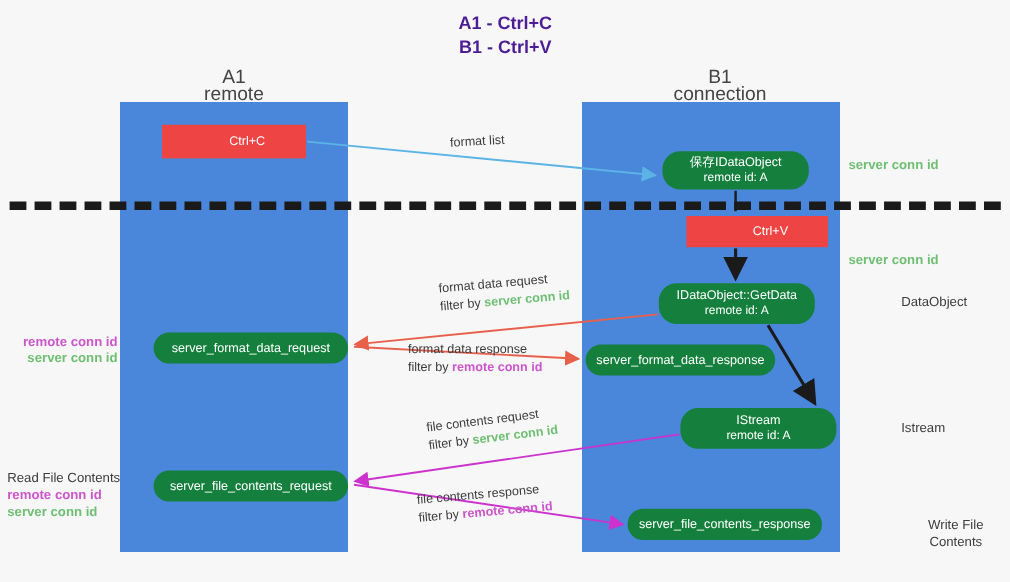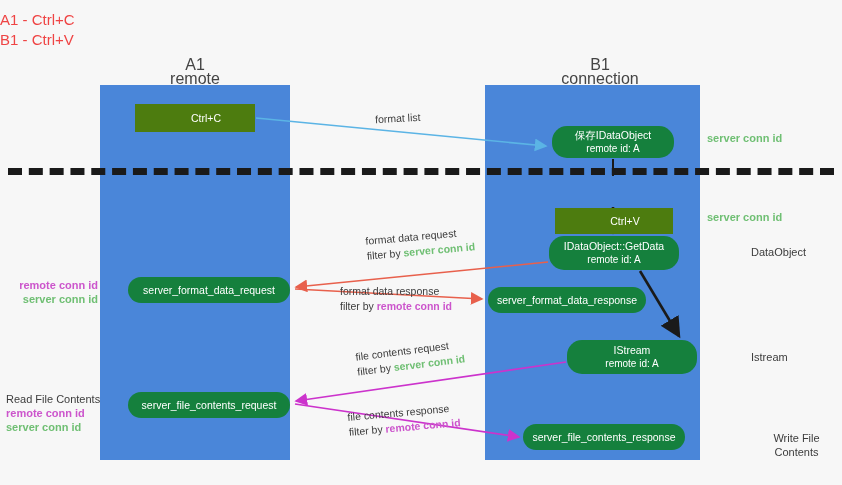--- a/index.html
+++ b/index.html
@@ -8,22 +8,22 @@
     background:#f7f7f7;
     font-family:"Liberation Sans","DejaVu Sans",sans-serif;
     position:relative;overflow:hidden;
     color:#404040;
   }
   #stage{position:absolute;left:0;top:0;width:842px;height:485px;}
   .abs{position:absolute;}
 
   
   #title{
-    left:0;top:10px;width:842px;text-align:left;
-    font-size:15px;line-height:20px;color:#ef4444;
+    left:0;top:10px;width:842px;text-align:center;
+    font-size:15px;line-height:20px;color:#4c1d95;font-weight:bold;
   }
 
   
   .lane-head{
     text-align:center;font-size:16px;line-height:14px;color:#444;
   }
   #head-a{left:135px;top:58px;width:120px;}
   #head-b{left:535px;top:58px;width:130px;}
 
   
@@ -40,26 +40,26 @@
   
   .node{
     box-sizing:border-box;
     display:flex;flex-direction:column;
     align-items:center;justify-content:center;
     text-align:center;color:#ffffff;
     font-size:10.5px;line-height:13px;
     padding:3px 6px;
   }
   .node.orange{background:#15803d;border-radius:15px;}
-  .node.green{background:#4d7c0f;padding-left:28px;}
+  .node.green{background:#ef4444;padding-left:28px;}
   .node .l2{font-size:10px;}
 
   #n-ctrlc{left:135px;top:104px;width:120px;height:28px;}
   #n-save {left:552px;top:126px;width:122px;height:32px;}
-  #n-ctrlv{left:555px;top:180px;width:118px;height:26px;margin-top:28px;}
+  #n-ctrlv{left:572px;top:180px;width:118px;height:26px;}
   #n-getdata{left:549px;top:236px;width:130px;height:34px;}
   #n-istream{left:567px;top:340px;width:130px;height:34px;}
   #n-fdreq {left:128px;top:277px;width:162px;height:26px;}
   #n-fdres {left:488px;top:287px;width:158px;height:26px;}
   #n-fcreq {left:128px;top:392px;width:162px;height:26px;}
   #n-fcres {left:523px;top:424px;width:162px;height:26px;}
 
   
   .side{font-size:11px;line-height:14px;}
   .conn-green{color:#6fbf73;font-weight:bold;}

